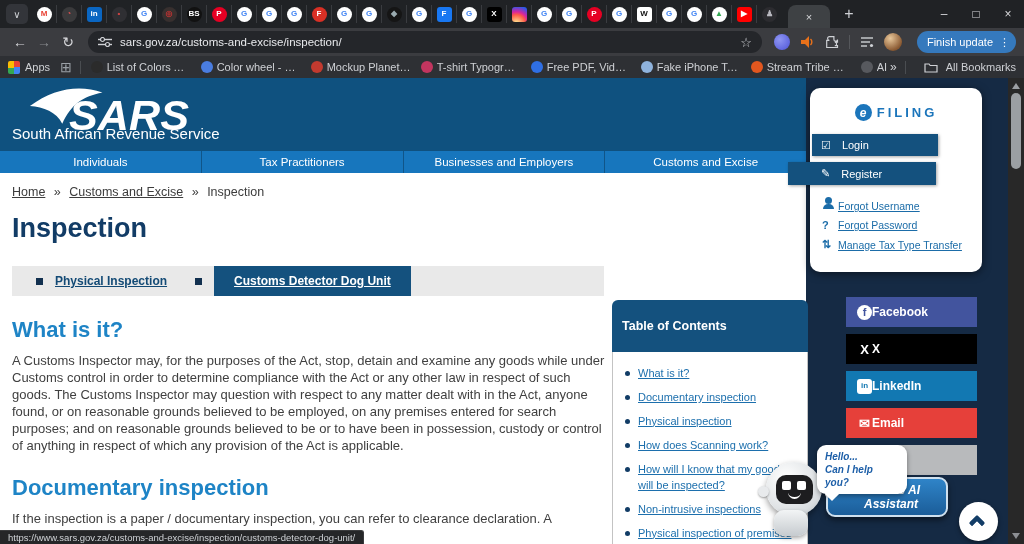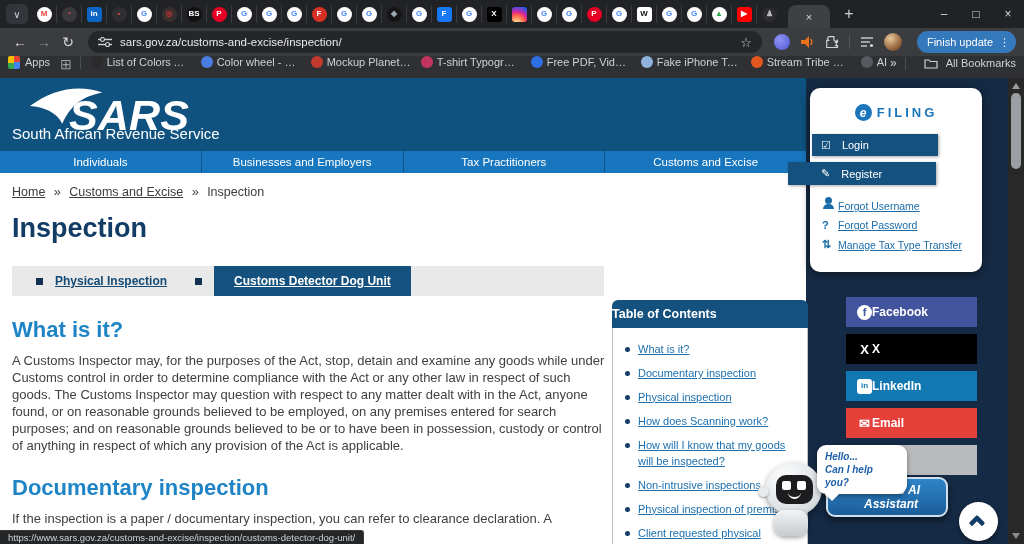--- a/index.html
+++ b/index.html
@@ -36,21 +36,21 @@
   .star-icon { color:#cfd1d5; font-size:13px; margin-left:8px; }
   .ext-cluster { display:flex; align-items:center; gap:9px; margin-left:4px; }
   .ext-blue { width:16px; height:16px; border-radius:50%; background:radial-gradient(circle at 35% 35%, #8f96f2, #4d53d8); }
   .ext-speaker { width:16px; height:16px; }
   .tb-sep { width:1px; height:14px; background:#55575b; }
   .avatar { width:18px; height:18px; border-radius:50%; background:radial-gradient(circle at 35% 30%, #e8c79a, #8a5a33 70%, #5d3c20); }
   .update-pill { height:22px; background:#3579bd; border-radius:12px; color:#fff; font-size:11px;
     display:flex; align-items:center; padding:0 6px 0 10px; margin-left:6px; }
   .update-pill .dots { margin-left:6px; font-size:11px; }
 
-  .bookmarks { height:22px; background:#2e3034; display:flex; align-items:flex-start; padding:0 8px; font-size:11px; color:#cfd1d5; }
+  .bookmarks { height:22px; background:#2e3034; display:flex; align-items:center; padding:0 8px; font-size:11px; color:#cfd1d5; }
   .apps-grid { width:13px; height:13px; border-radius:2px; margin-right:5px;
     background:conic-gradient(#ea4335 0 25%, #4285f4 0 50%, #34a853 0 75%, #fbbc04 0); }
   .grid-icon { color:#9aa0a6; font-size:14px; margin:0 8px 0 10px; }
   .bm-sep { width:1px; height:13px; background:#4a4d51; margin-right:10px; }
   .bm-items { display:flex; align-items:center; gap:10px; overflow:hidden; }
   .bm-item { display:flex; align-items:center; gap:4px; flex-shrink:0; }
   .bm-ico { width:12px; height:12px; border-radius:50%; }
   .bm-label { max-width:84px; overflow:hidden; text-overflow:ellipsis; white-space:nowrap; }
   .bm-right { margin-left:auto; display:flex; align-items:center; gap:8px; flex-shrink:0; }
   .chev2 { font-size:12px; color:#cfd1d5; }
@@ -119,22 +119,22 @@
   .sicon { width:15px; height:15px; display:flex; align-items:center; justify-content:center;
     font-size:11px; font-weight:bold; line-height:1; }
   .facebook-icon { border-radius:50%; }
   .linkedin-icon { border-radius:3px; font-size:8px; }
   .x-icon { font-size:13px; }
   .email-icon { font-size:13px; }
   .print-icon { font-size:12px; }
 
   
   .toc { position:absolute; left:612px; top:222px; width:196px; z-index:2; }
-  .toc-head { height:28px; background:#14517e; border-radius:6px 6px 0 0; color:#fff; font-weight:bold;
-    font-size:12.5px; display:flex; align-items:center; padding-left:0; }
+  .toc-head { height:52px; background:#14517e; border-radius:6px 6px 0 0; color:#fff; font-weight:bold;
+    font-size:12.5px; display:flex; align-items:center; padding-left:10px; }
   .toc-body { background:#fff; border:1px solid #c3c3c3; border-top:none; padding:14px 8px 12px 12px; }
   .toc-item { position:relative; padding-left:13px; margin-bottom:8px; font-size:11px; line-height:1.45; }
   .toc-item::before { content:""; position:absolute; left:0; top:5px; width:5px; height:5px; border-radius:50%; background:#123c66; }
   .toc-link { color:#1c6fad; text-decoration:underline; }
 
   
   .bubble { position:absolute; left:817px; top:367px; width:90px; background:#fff; border-radius:9px;
     padding:5px 8px; box-shadow:0 2px 5px rgba(0,0,0,.4); z-index:7; }
   .bubble::after { content:""; position:absolute; left:10px; bottom:-5px; width:10px; height:10px;
     background:#fff; transform:rotate(45deg); }
@@ -405,23 +405,23 @@
         <svg class="sars-logo" width="196" height="64" viewBox="0 0 200 64">
           <path d="M4 26 C 28 8, 54 4, 78 12 C 58 16, 46 24, 37 44 C 31 32, 18 27, 4 26 Z" fill="#ffffff"></path>
           <text x="44" y="50" font-family="DejaVu Sans, Liberation Sans, sans-serif" font-style="italic" font-weight="bold" font-size="44" fill="#ffffff">SARS</text>
         </svg>
         <div class="tagline">South African Revenue Service</div>
       </div>
       <div class="sars-nav">
 
           <div class="nav-cell">Individuals</div>
 
+          <div class="nav-cell">Tax Practitioners</div>
+
           <div class="nav-cell">Businesses and Employers</div>
-
-          <div class="nav-cell">Tax Practitioners</div>
 
           <div class="nav-cell">Customs and Excise</div>
         </div>
       <div class="content">
         <div class="breadcrumb">
           <span class="crumb-link">Home</span>
           <span class="crumb-sep">»</span>
           <span class="crumb-link">Customs and Excise</span>
           <span class="crumb-sep">»</span>
           <span>Inspection</span>

